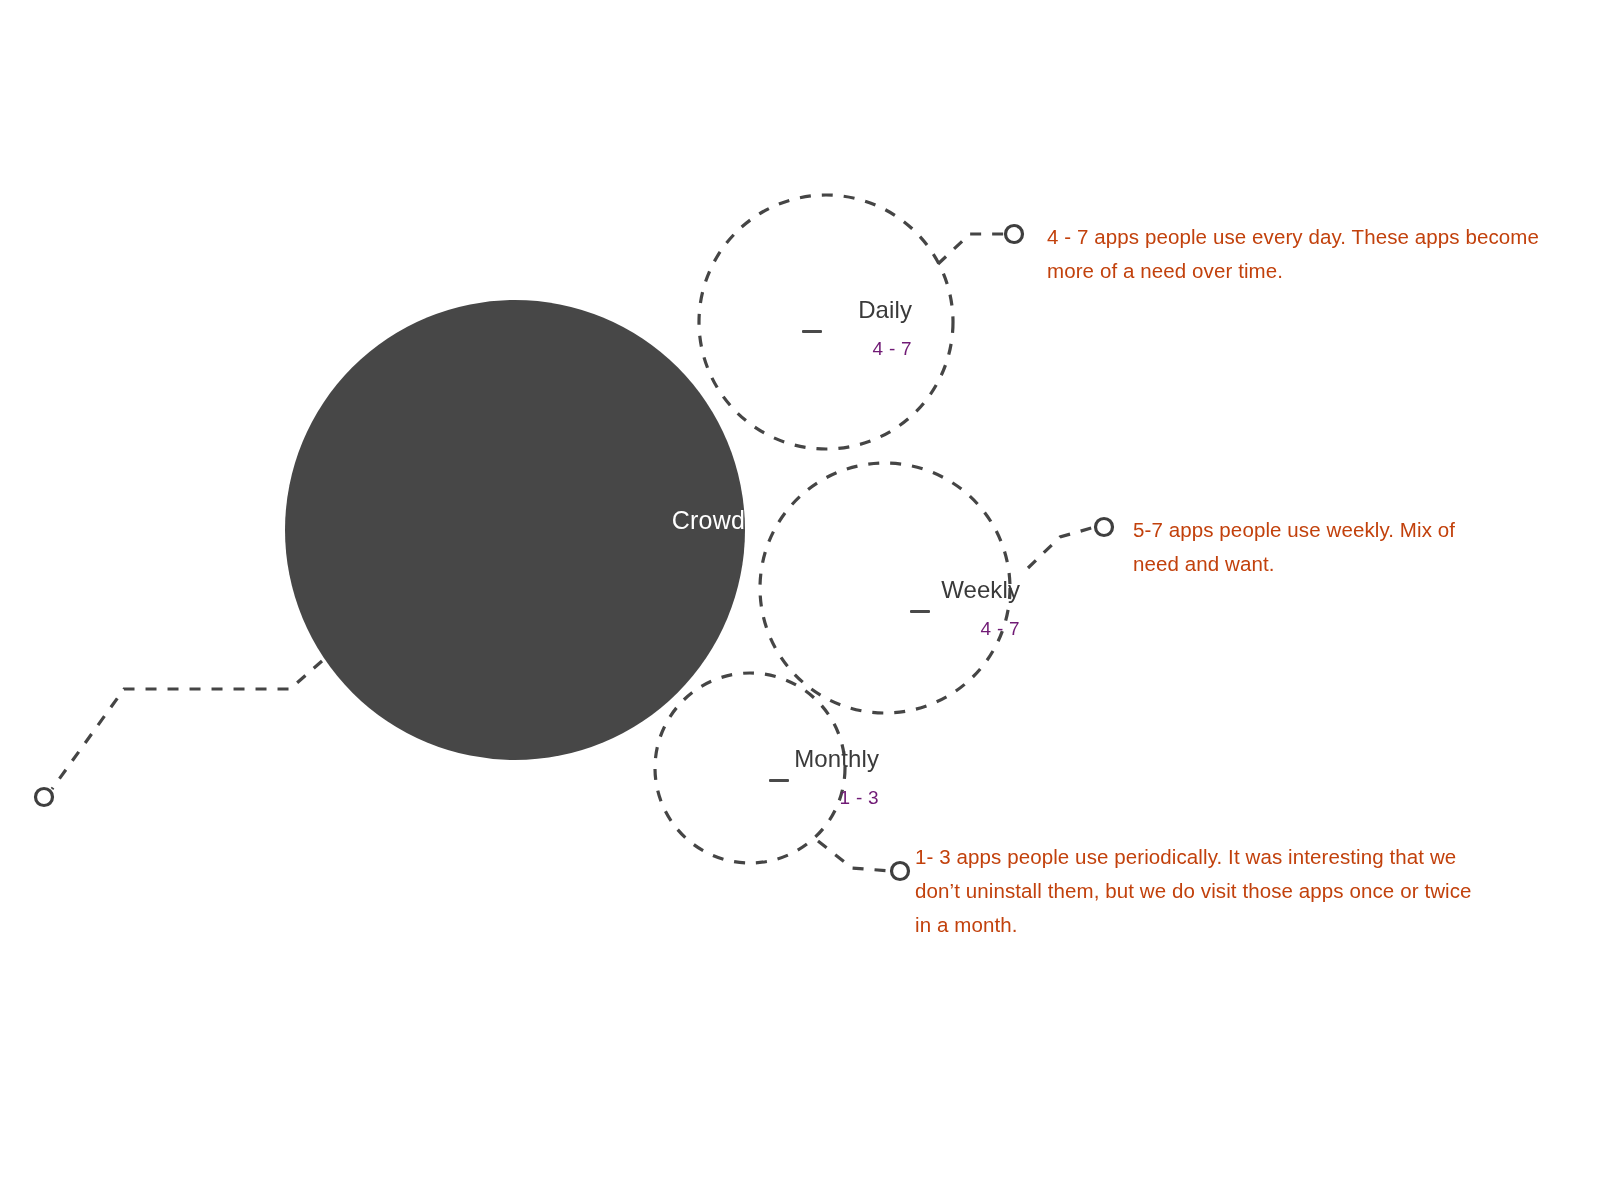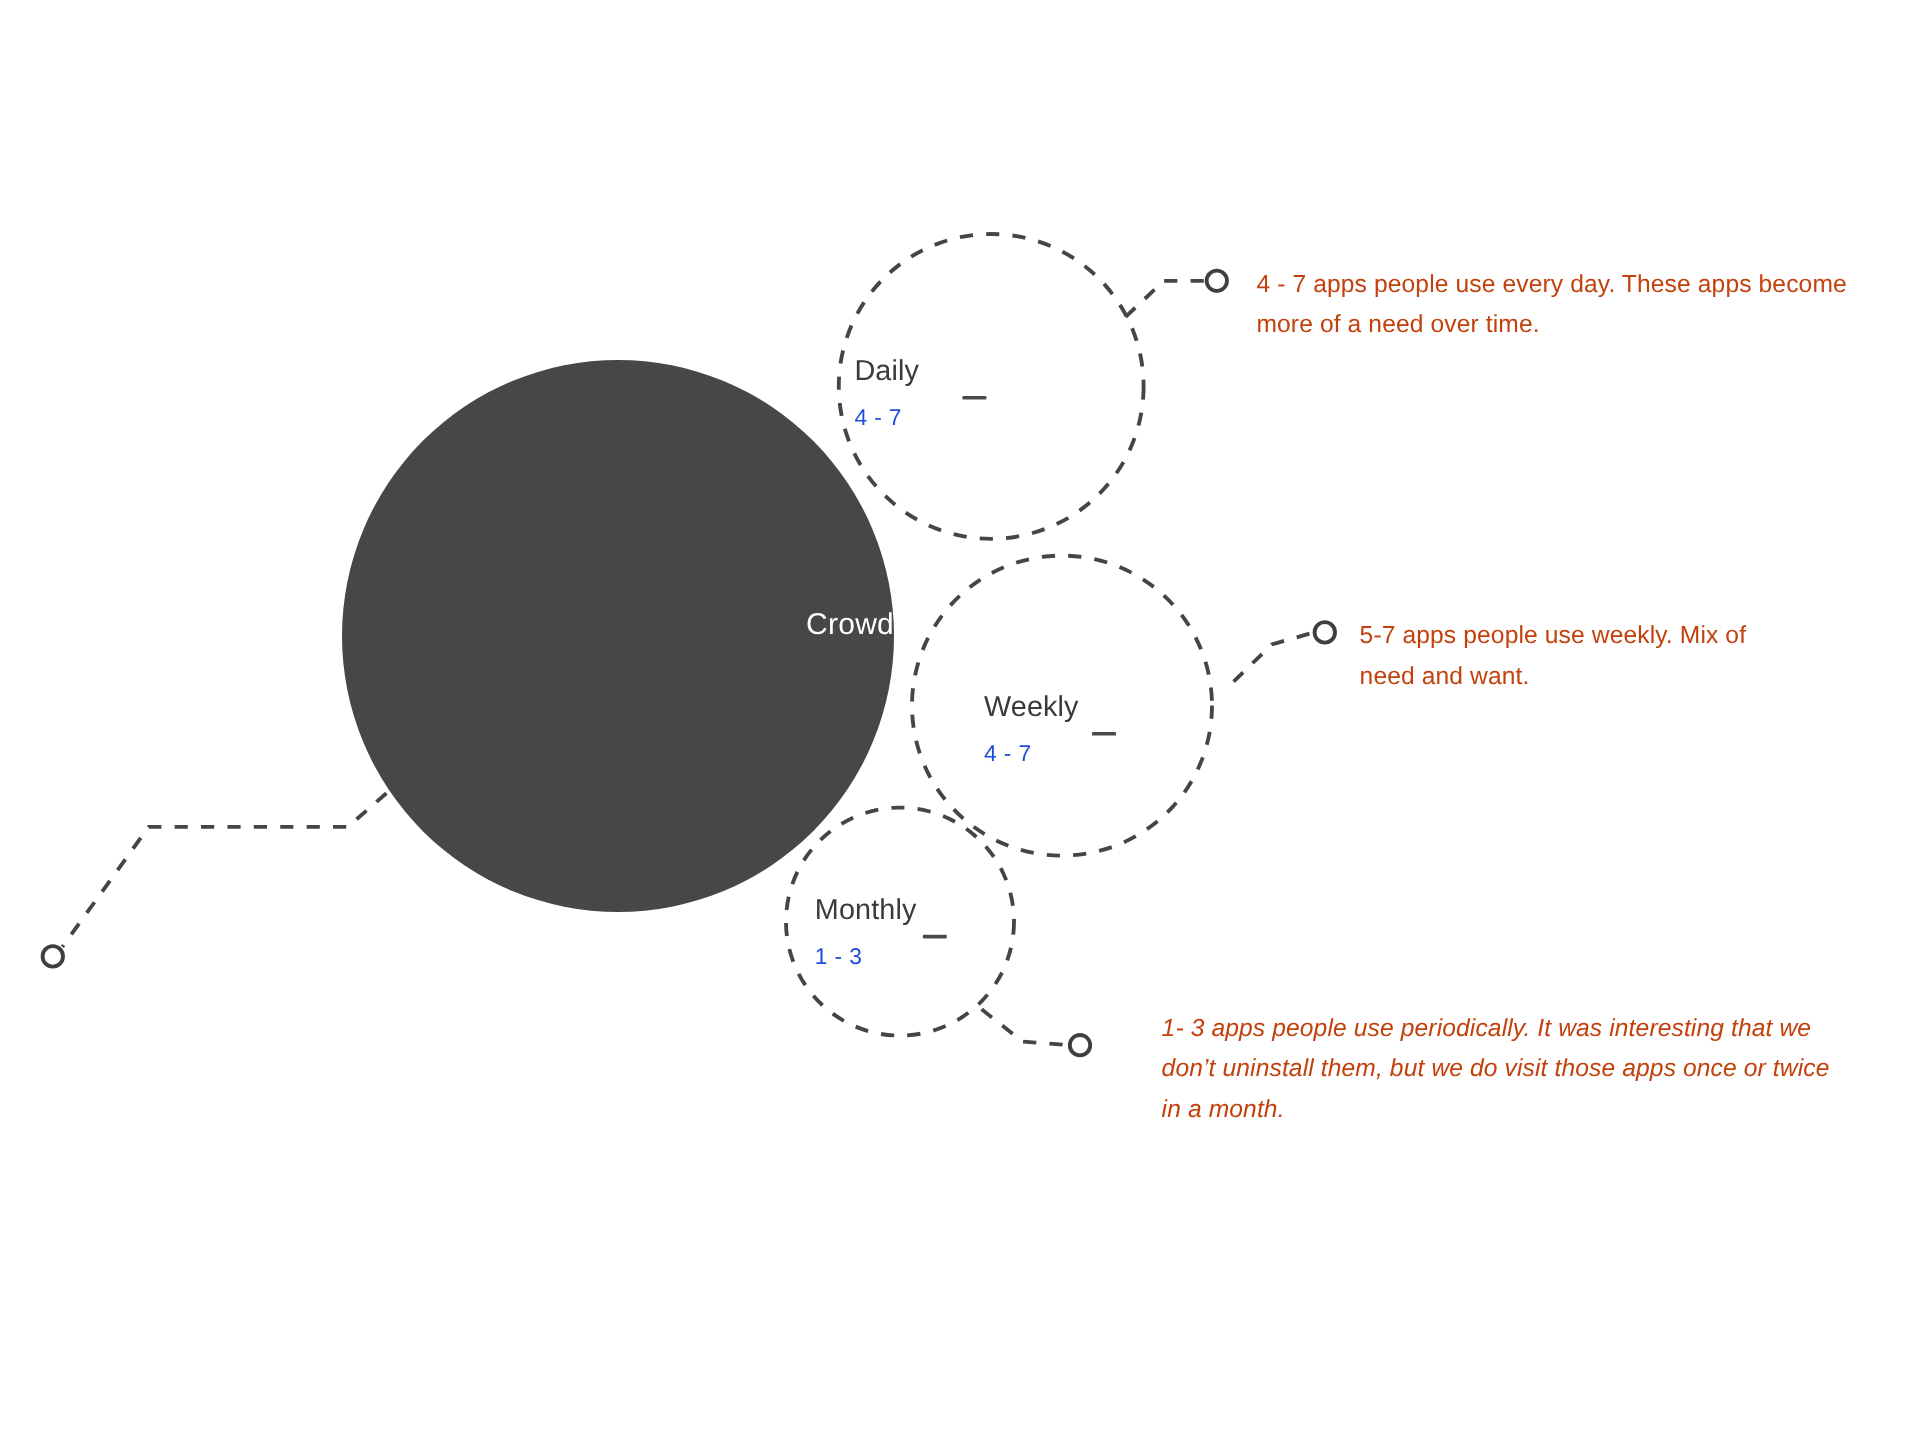--- a/index.html
+++ b/index.html
@@ -41,60 +41,60 @@
     color: #ffffff;
     font-size: 25px;
     font-weight: 400;
     letter-spacing: 0.2px;
     line-height: 1.2;
   }
 
   
   .node-label {
     position: absolute;
-    text-align: left;
+    text-align: right;
     color: #3d3d3d;
   }
   .node-title {
     font-size: 24px;
     font-weight: 400;
     line-height: 1.15;
     color: #3a3a3a;
     letter-spacing: 0.1px;
   }
   .node-divider {
     width: 20px;
     height: 3px;
     background: #4a4a4a;
     margin: 6px auto 5px auto;
     border-radius: 1px;
   }
   .node-value {
     font-size: 19px;
     font-weight: 400;
-    color: #1d4ed8;
+    color: #701a75;
     letter-spacing: 0.3px;
   }
 
   #label-daily   { left: 712px; top: 296px; width: 200px; }
   #label-weekly  { left: 820px; top: 576px; width: 200px; }
   #label-monthly { left: 679px; top: 745px; width: 200px; }
 
   
   .annotation {
     position: absolute;
     color: #c2410c;
     font-size: 20.5px;
     line-height: 34px;
     font-weight: 400;
     letter-spacing: 0.1px;
   }
   #annot-daily   { left: 1047px; top: 220px; width: 505px; }
   #annot-weekly  { left: 1133px; top: 513px; width: 330px; }
-  #annot-monthly { left: 968px; top: 840px; width: 560px; font-style: italic; }
+  #annot-monthly { left: 915px; top: 840px; width: 560px; }
   #annot-crowd   { left: 32px;  top: 810px; width: 505px; }
 </style>
 </head>
 <body>
 
 <div id="canvas">
 
   <svg class="svg-layer" viewBox="0 0 1600 1200">
 
     <circle cx="515" cy="530" r="230" fill="#474747"></circle>

